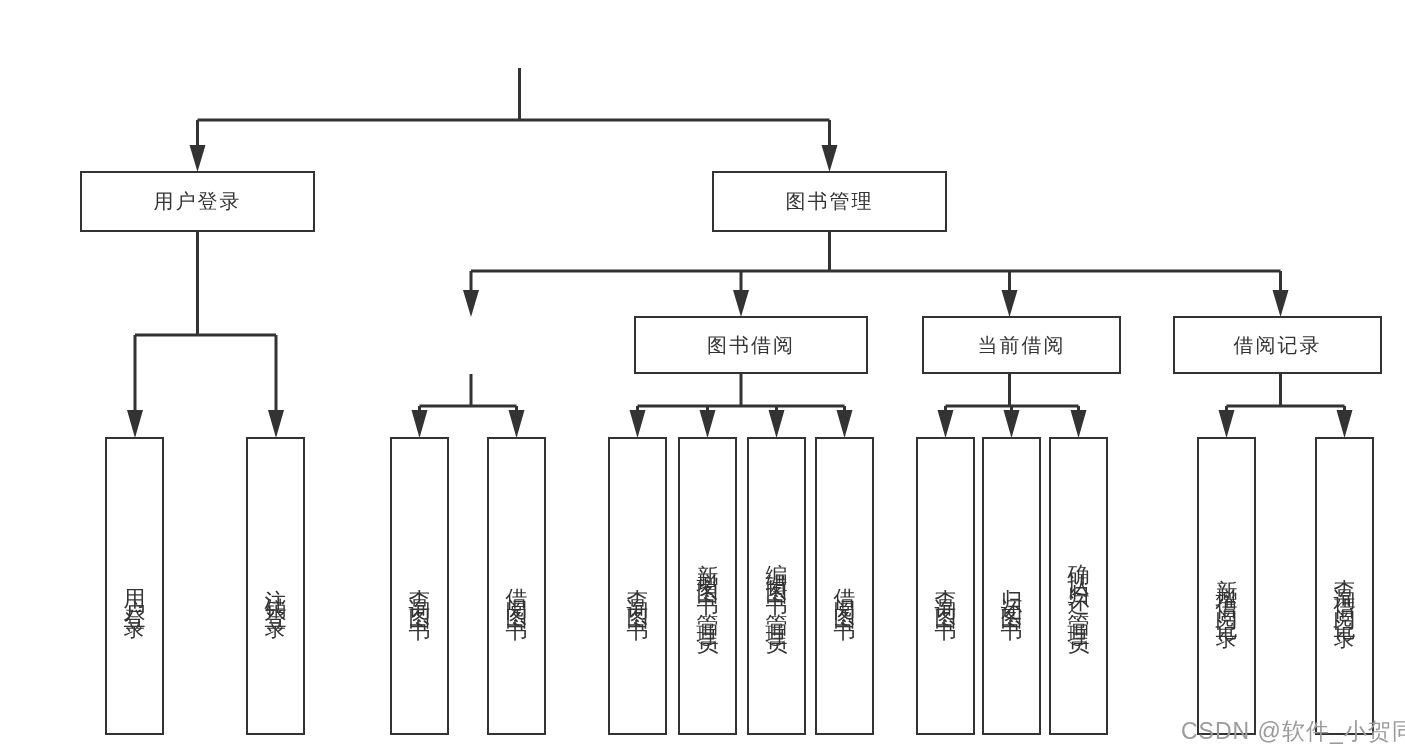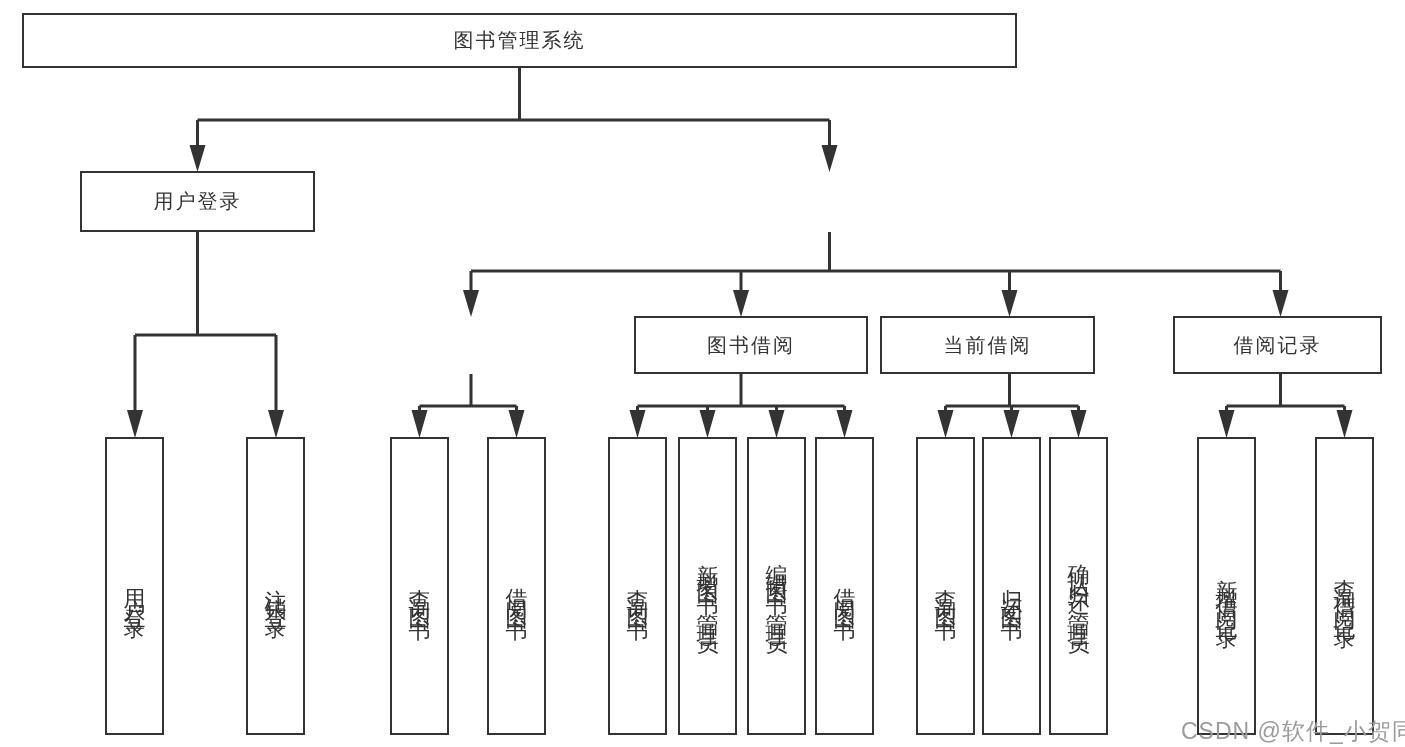--- a/index.html
+++ b/index.html
@@ -124,32 +124,32 @@
 
     <g stroke="#333333" stroke-width="3" fill="none">
       <path d="M1280.5 374 V406 M1226.5 406 H1344.5 M1226.5 406 V412 M1344.5 406 V412"></path>
     </g>
     <g fill="#333333" stroke="none">
       <polygon points="1218.5,410 1234.5,410 1226.5,438"></polygon>
       <polygon points="1336.5,410 1352.5,410 1344.5,438"></polygon>
     </g>
   </svg>
 
-  <div class="box" style="left:22px; top:13px; width:995px; height:55px">
-    <span class="h-label">图书管理系统</span>
-  </div>
 
   <div class="box lvl2" style="left:80px">
     <span class="h-label">用户登录</span>
   </div>
+  <div class="box lvl2" style="left:712px">
+    <span class="h-label">图书管理</span>
+  </div>
 
   <div class="box lvl3" style="left:634px; width:234px">
     <span class="h-label">图书借阅</span>
   </div>
-  <div class="box lvl3" style="left:880px; width:215px">
+  <div class="box lvl3" style="left:922px; width:199px">
     <span class="h-label">当前借阅</span>
   </div>
   <div class="box lvl3" style="left:1173px; width:209px">
     <span class="h-label">借阅记录</span>
   </div>
 
   <div class="box v-box" style="left:105px">
     <span class="v-label">用户登录</span>
   </div>
   <div class="box v-box" style="left:246px">

